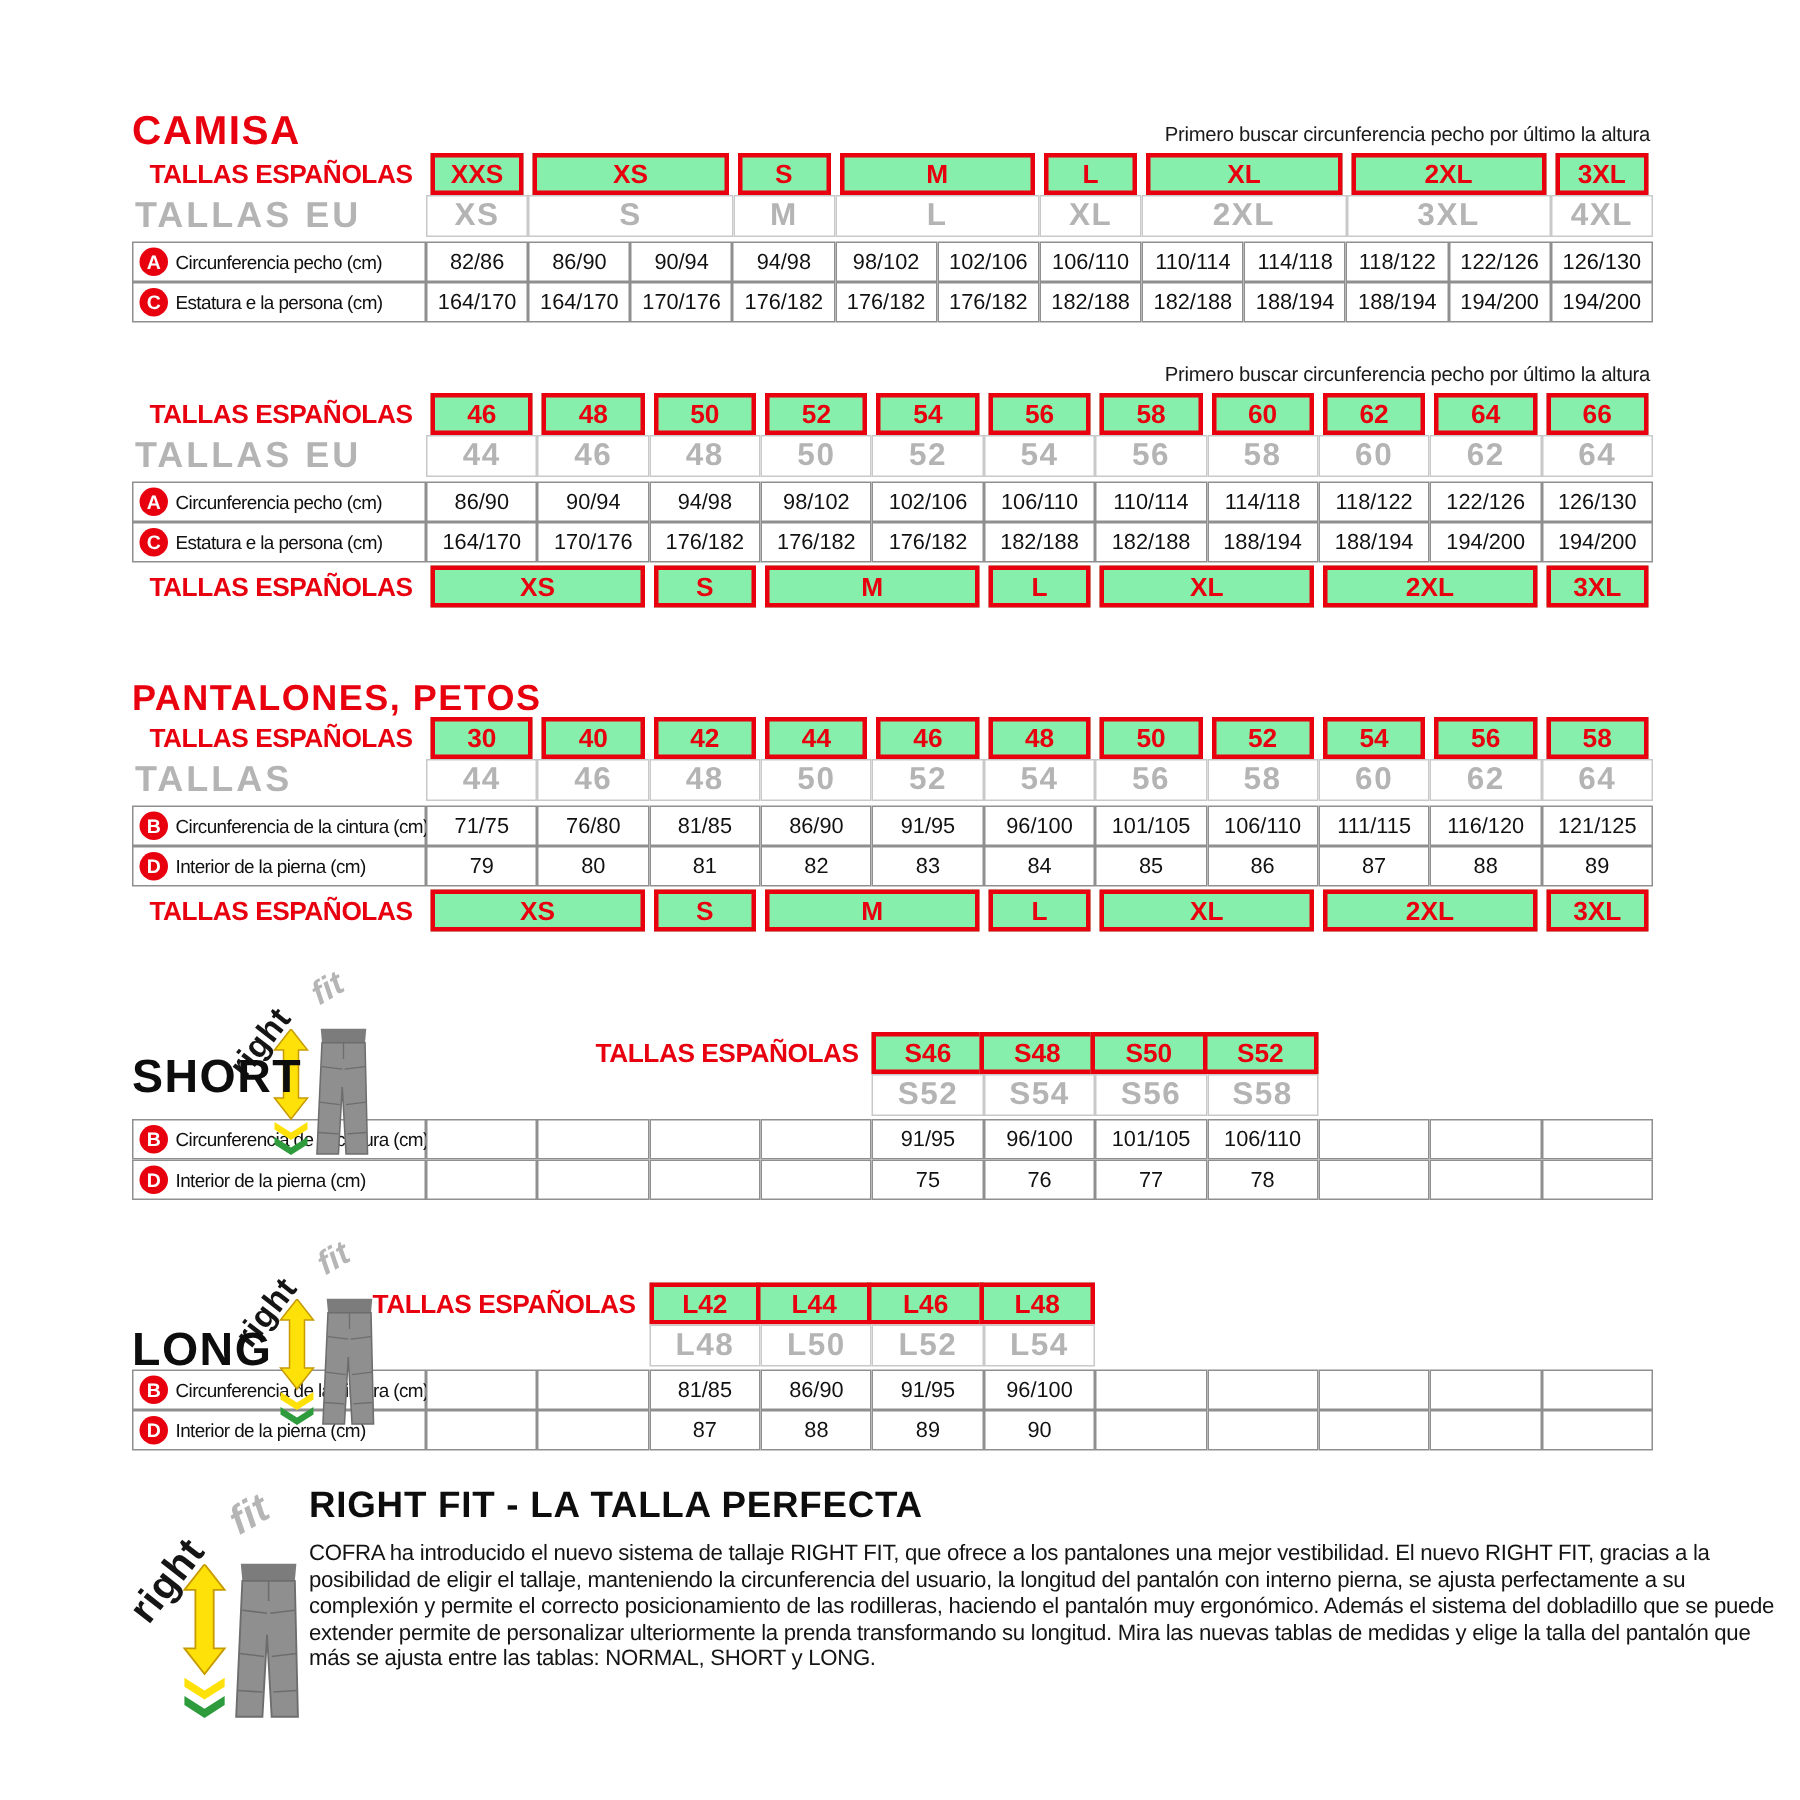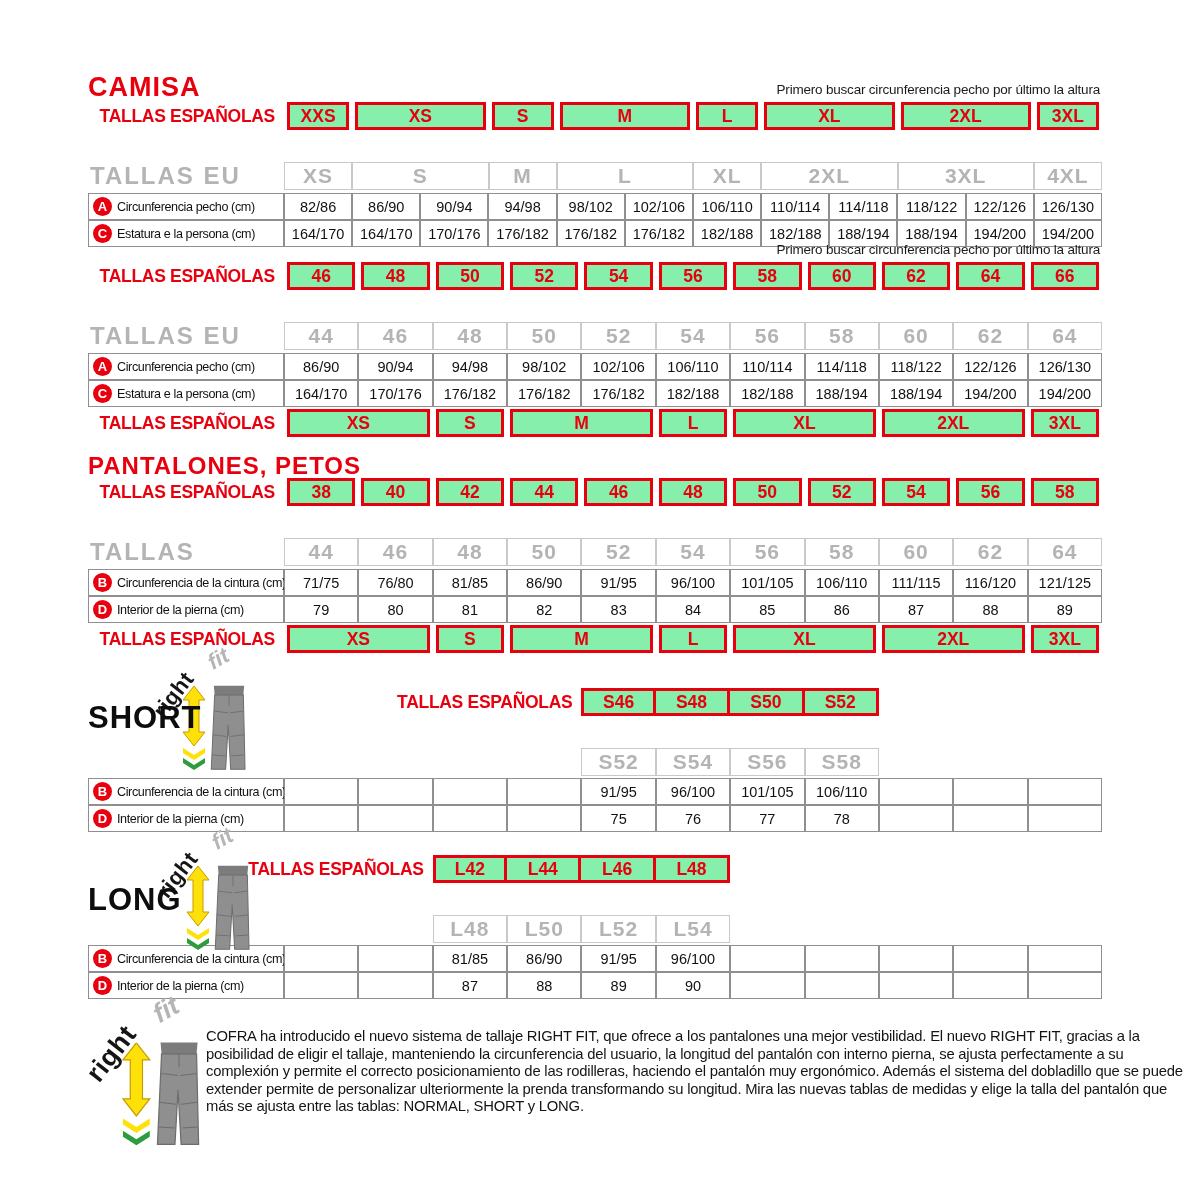--- a/index.html
+++ b/index.html
@@ -12,21 +12,21 @@
   .title-row{ position:relative; }
   .sec-title{ color:var(--red); font-weight:bold; letter-spacing:1px; }
   .t-big{ font-size:27px; height:30px; }
   .t-med{ font-size:24px; height:26px; }
   .note{ position:absolute; right:2px; bottom:5px; font-size:13.5px; color:#1a1a1a; letter-spacing:-0.2px; }
 
   .grow{ display:grid; }
   .cols12{ grid-template-columns:196px repeat(12,1fr); }
   .cols11{ grid-template-columns:196px repeat(11,1fr); }
   .hrow{ height:28px; }
-  .grayrow{ height:28px;margin-top:32px; }
+  .grayrow{ height:28px; }
   .datab{ grid-auto-rows:27px; }
 
   .hlabel{ color:var(--red); font-weight:bold; font-size:17.5px; letter-spacing:-0.3px; display:flex; align-items:center; justify-content:flex-end; padding-right:9px;text-align:right; }
   .rbox{ border:3px solid var(--red); margin:0 3px; display:flex; align-items:center; justify-content:center; color:var(--red); font-weight:bold; font-size:17.5px; background:#86efac; }
   .rbox.solid{ margin:0; margin-left:-3px; }
   .rbox.solid.first{ margin-left:0; }
 
   .glabel{ color:var(--gray); font-weight:bold; font-size:24px; letter-spacing:2px; display:flex; align-items:center; padding-left:2px; }
   .gcell{ border:1px solid var(--gline); display:flex; align-items:center; justify-content:center; color:var(--gray); font-weight:bold; font-size:21px; letter-spacing:1px; background:#fff; }
 
@@ -194,21 +194,21 @@
     <div class="rbox">3XL</div>
   </div>
 </div>
 
 <div class="section" style="top:452px;">
   <div class="title-row t-med">
     <span class="sec-title t-med">PANTALONES, PETOS</span>
   </div>
   <div class="grow cols11 hrow">
     <div class="hlabel">TALLAS ESPAÑOLAS</div>
-    <div class="rbox">38</div>
+    <div class="rbox">30</div>
     <div class="rbox">40</div>
     <div class="rbox">42</div>
     <div class="rbox">44</div>
     <div class="rbox">46</div>
     <div class="rbox">48</div>
     <div class="rbox">50</div>
     <div class="rbox">52</div>
     <div class="rbox">54</div>
     <div class="rbox">56</div>
     <div class="rbox">58</div>
@@ -425,14 +425,15 @@
       <line x1="12" y1="84" x2="28" y2="85" stroke="#6d6d6d"></line>
         <line x1="50" y1="84" x2="35" y2="85" stroke="#6d6d6d"></line>
       <line x1="32" y1="13" x2="32" y2="26" stroke="#6d6d6d"></line>
     </svg>
     <svg class="rf-arrow" width="28" height="86" viewBox="0 0 28 86">
       <polygon points="14,0 25,14 19,14 19,46 25,46 14,60 3,46 9,46 9,14 3,14" fill="#ffe10a" stroke="#c79b00" stroke-width="1"></polygon>
       <polygon points="3,62 14,69 25,62 25,67 14,74 3,67" fill="#ffe10a"></polygon>
       <polygon points="3,72 14,79 25,72 25,77 14,84 3,77" fill="#2e9c3c"></polygon>
     </svg>
   </div>
+  <div class="rf-heading">RIGHT FIT - LA TALLA PERFECTA</div>
   <div class="rf-body">COFRA ha introducido el nuevo sistema de tallaje RIGHT FIT, que ofrece a los pantalones una mejor vestibilidad. El nuevo RIGHT FIT, gracias a la posibilidad de eligir el tallaje, manteniendo la circunferencia del usuario, la longitud del pantalón con interno pierna, se ajusta perfectamente a su complexión y permite el correcto posicionamiento de las rodilleras, haciendo el pantalón muy ergonómico. Además el sistema del dobladillo que se puede extender permite de personalizar ulteriormente la prenda transformando su longitud. Mira las nuevas tablas de medidas y elige la talla del pantalón que más se ajusta entre las tablas: NORMAL, SHORT y LONG.</div>
 </div>
 
 </body></html>

